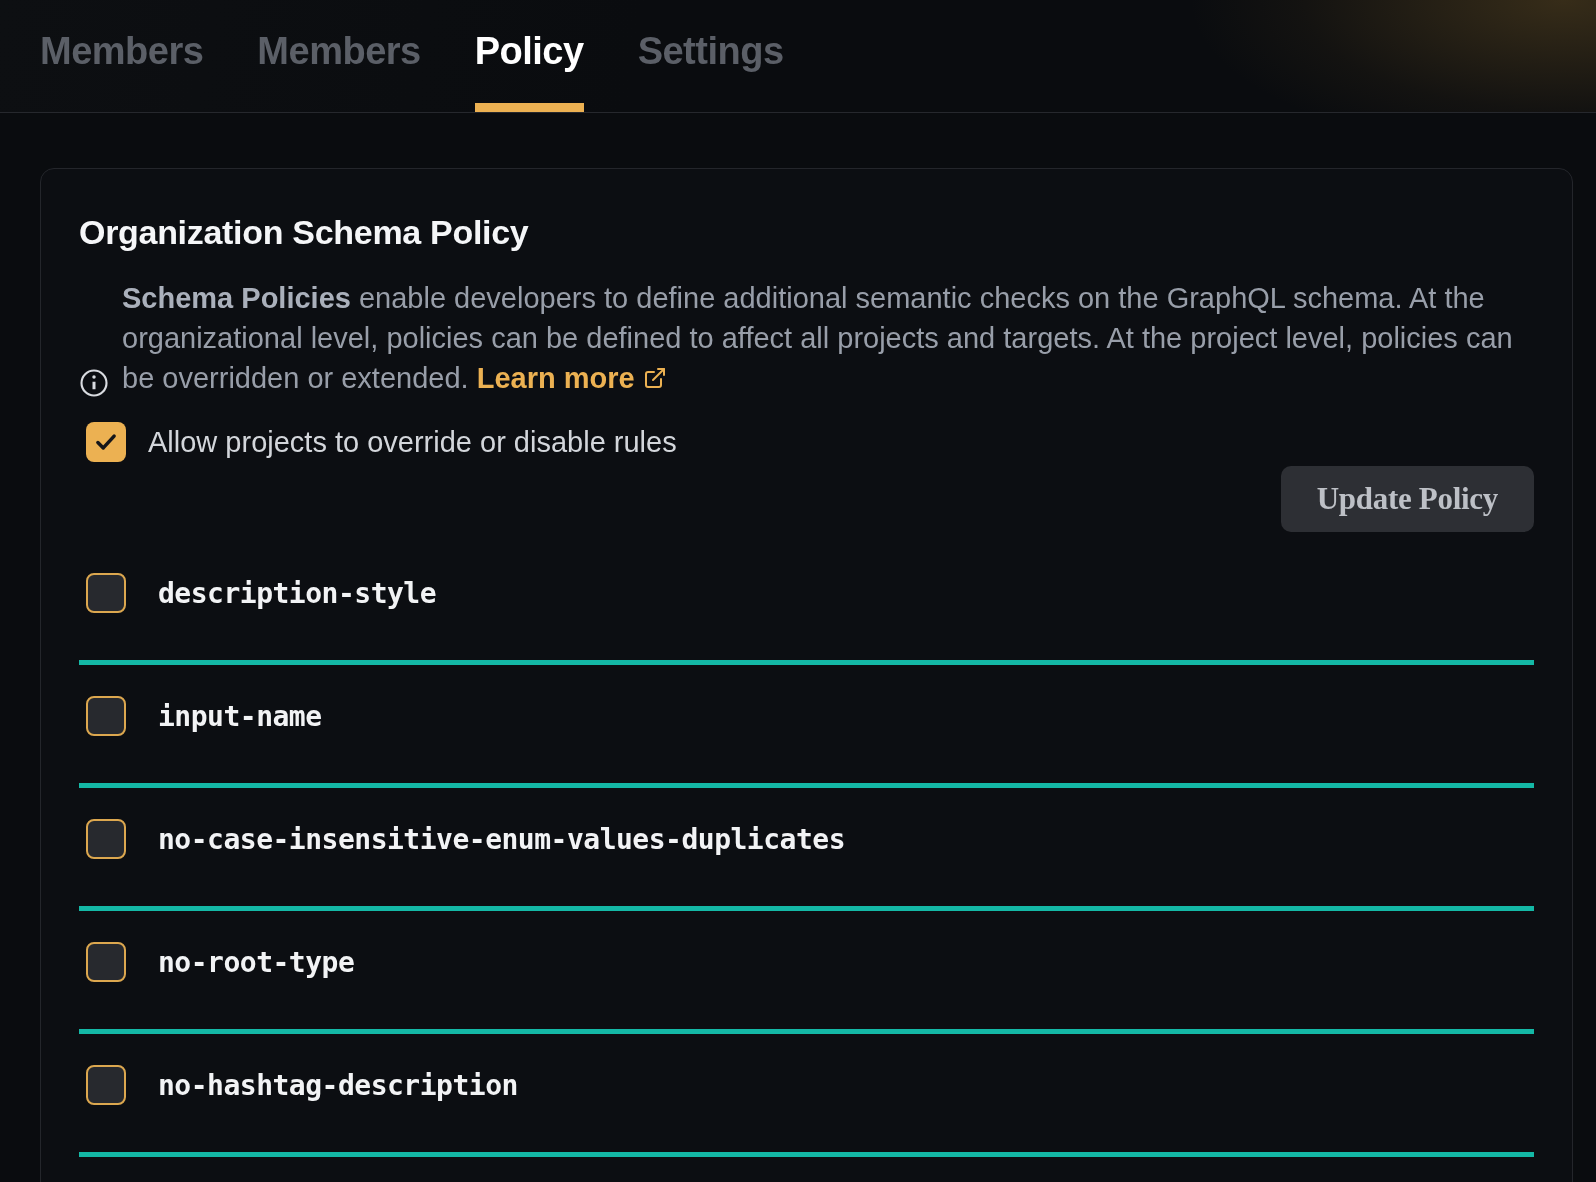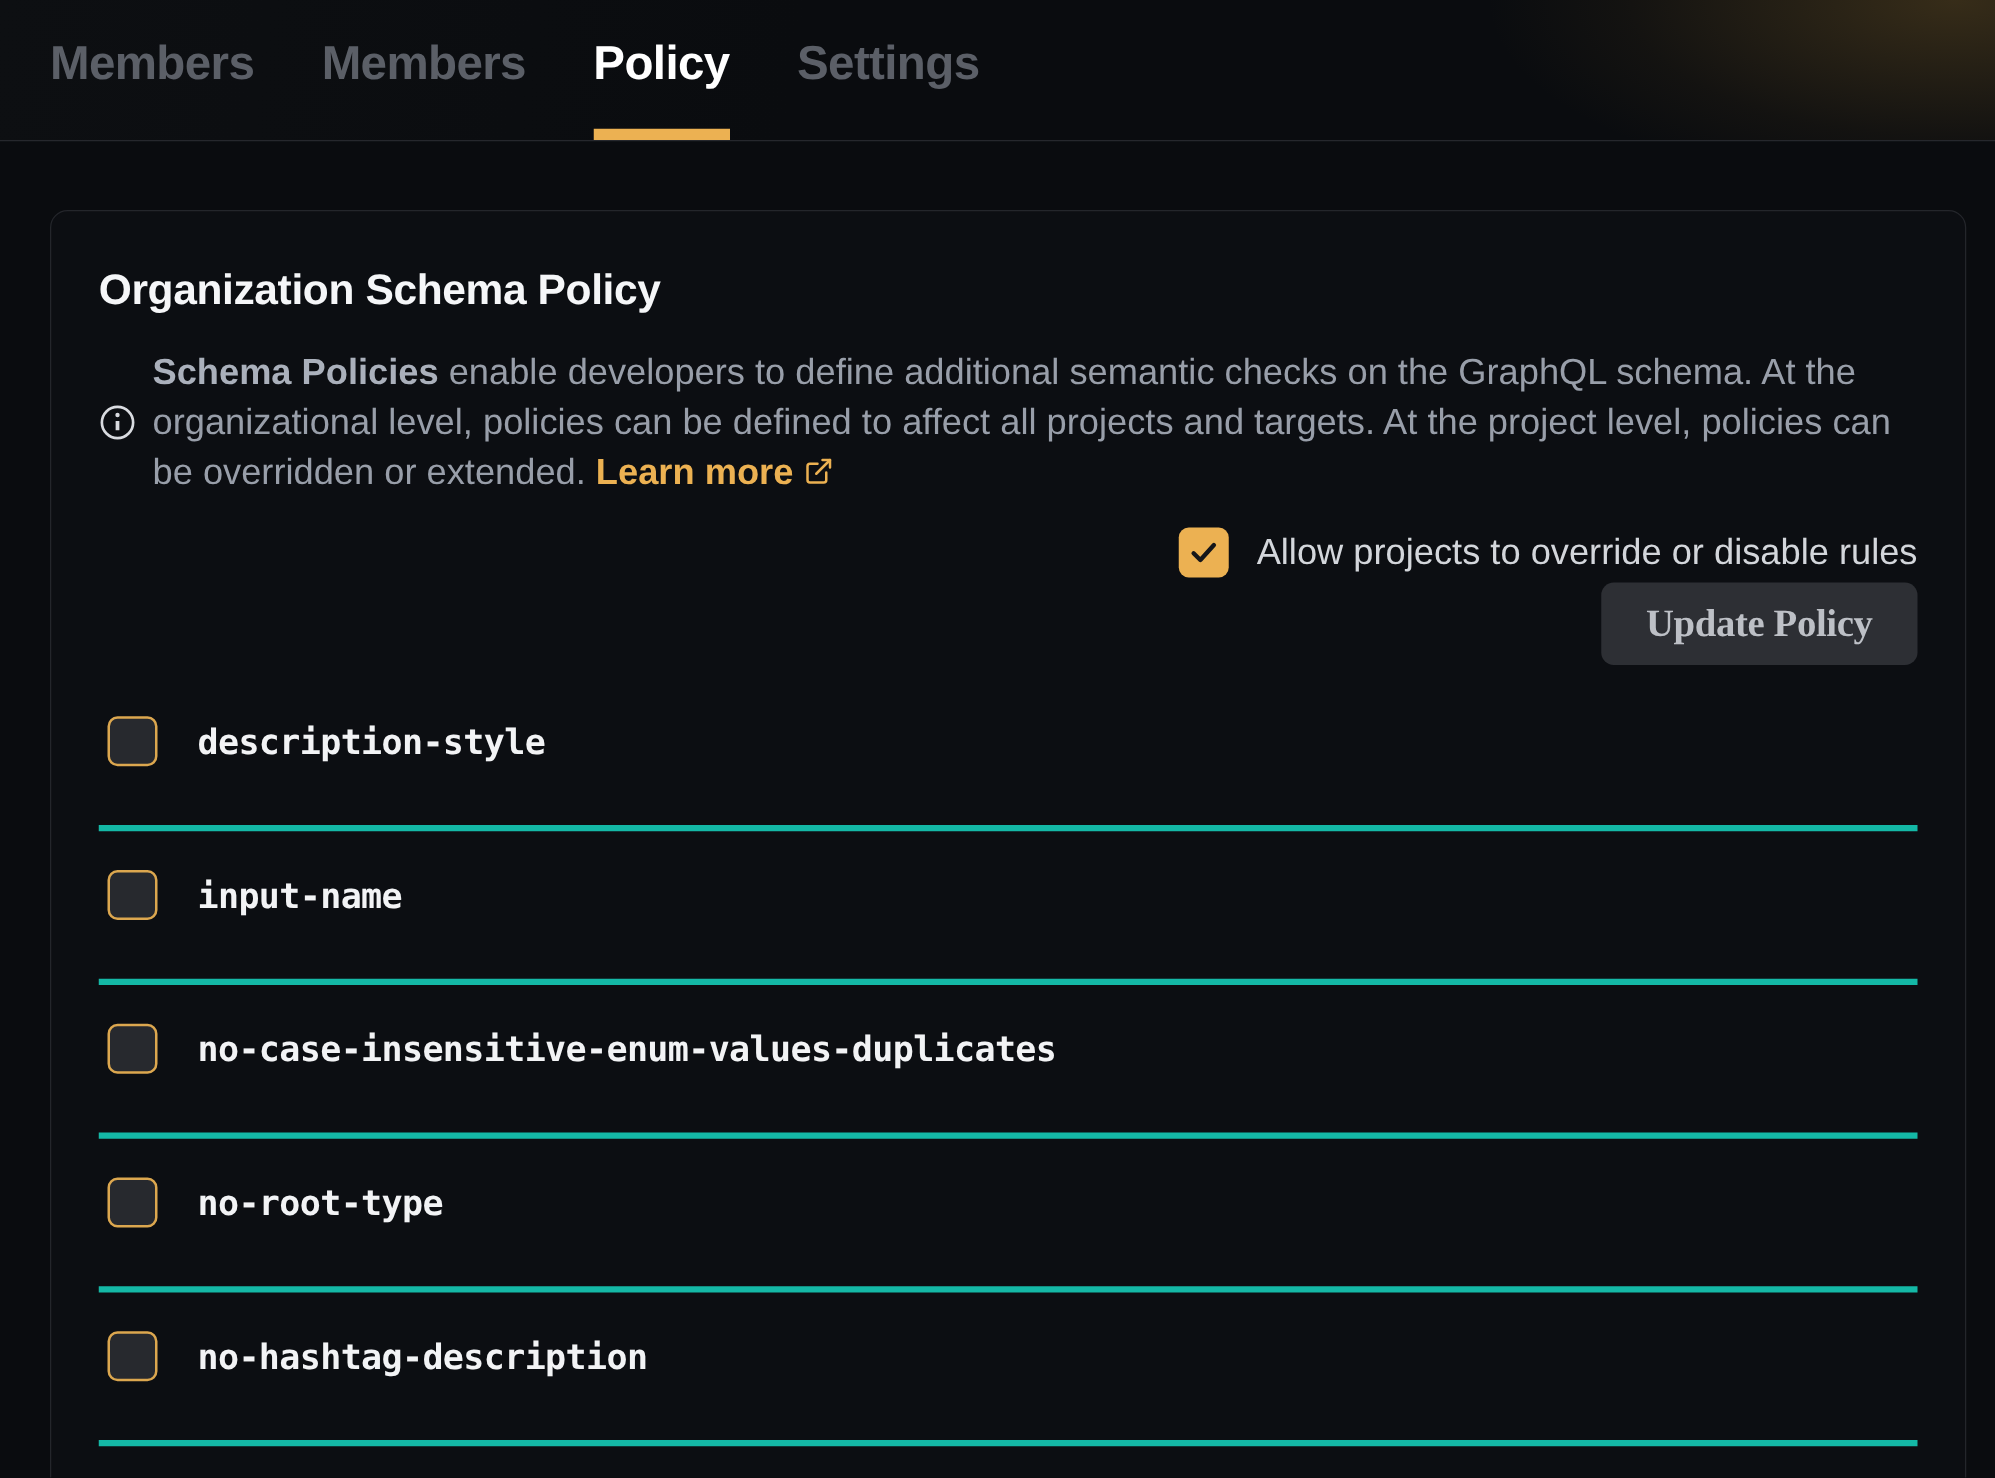--- a/index.html
+++ b/index.html
@@ -59,21 +59,21 @@
     color: #f5f6f8;
     font-size: 34px;
     font-weight: 700;
     letter-spacing: -0.3px;
     margin-bottom: 26px;
   }
 
   
   .info-note {
     display: flex;
-    align-items: center;
+    align-items: flex-end;
     gap: 13px;
     margin-bottom: 24px;
   }
   .info-note .icon-wrap { flex: 0 0 30px; display: flex; }
   .info-note p {
     color: #989ea9;
     font-size: 29px;
     line-height: 40px;
     font-weight: 400;
   }
@@ -102,21 +102,20 @@
 
   .allow-row {
     display: flex;
     align-items: center;
     gap: 22px;
     padding-left: 7px;
     margin-bottom: 4px;
     color: #d3d6db;
     font-size: 29px;
     cursor: pointer;
-    justify-content: flex-end;
   }
 
   
   .btn-row { display: flex; justify-content: flex-end; }
   .update-btn {
     background: #2d2f34;
     color: #bdc0c6;
     border: none;
     border-radius: 10px;
     padding: 0 36px;

